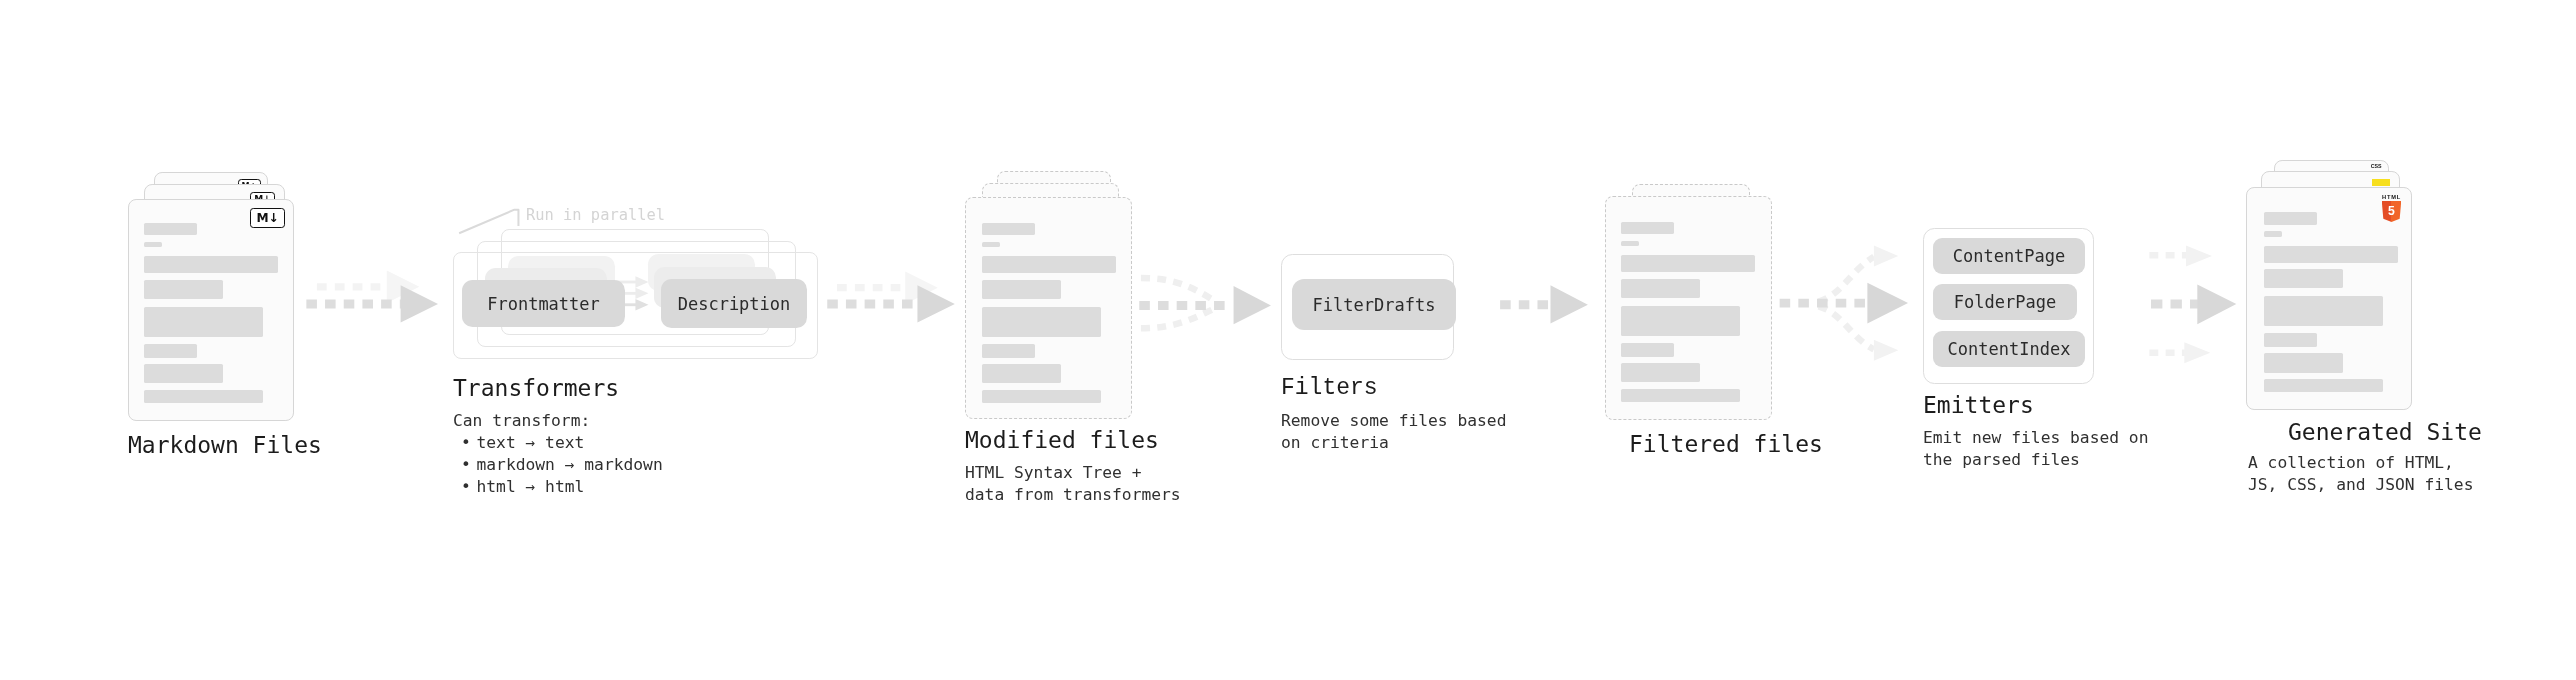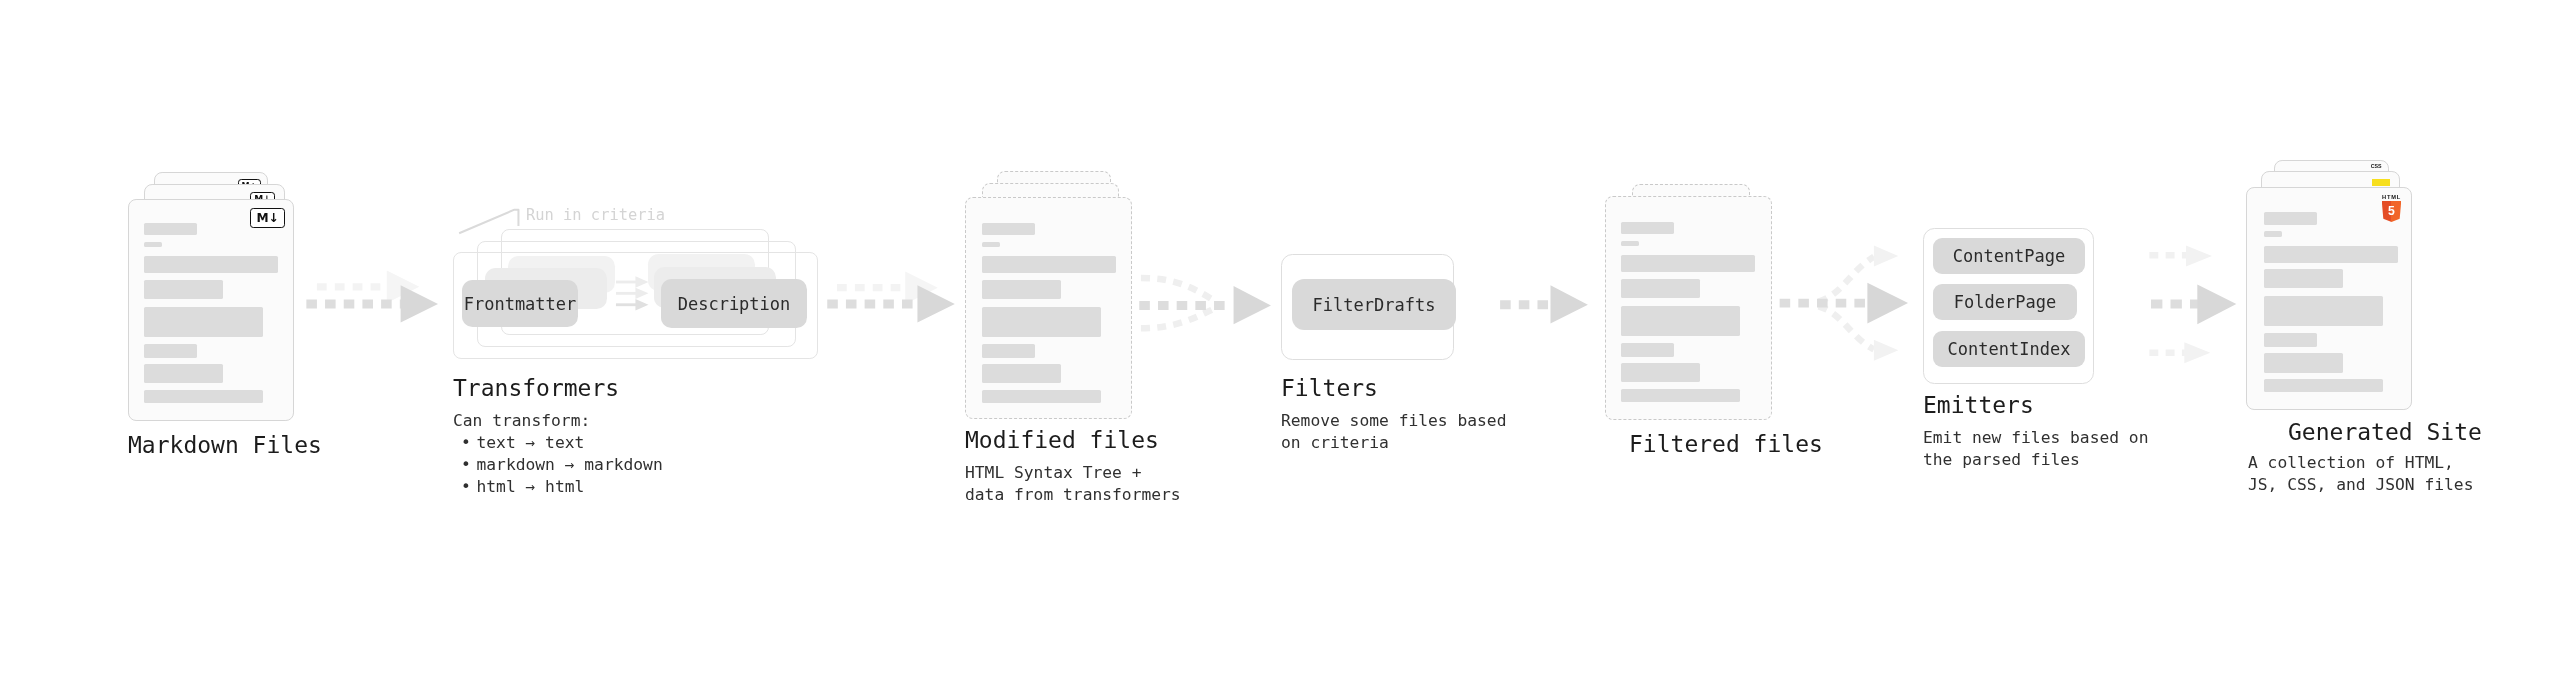--- a/index.html
+++ b/index.html
@@ -134,27 +134,27 @@
     <div class="node-title" style="left:128px;top:432px;">Markdown Files</div>
   </div>
 
   <div>
     <div class="outline-box" style="left:501px;top:229px;width:268px;height:106px;z-index:1;"></div>
     <div class="outline-box" style="left:477px;top:241px;width:319px;height:106px;z-index:1;"></div>
     <div class="outline-box" style="left:453px;top:252px;width:365px;height:107px;z-index:1;"></div>
 
     <div class="pill ghost2" style="left:508px;top:256px;width:107px;height:37px;z-index:2;"></div>
     <div class="pill ghost1" style="left:485px;top:268px;width:122px;height:41px;z-index:3;"></div>
-    <div class="pill" style="left:462px;top:280px;width:116px;height:47px;z-index:4;">Frontmatter</div>
+    <div class="pill" style="left:462px;top:280px;width:163px;height:47px;z-index:4;">Frontmatter</div>
 
     <div class="pill ghost2" style="left:648px;top:254px;width:107px;height:37px;z-index:2;"></div>
     <div class="pill ghost1" style="left:654px;top:267px;width:122px;height:41px;z-index:3;"></div>
     <div class="pill" style="left:661px;top:279px;width:146px;height:49px;z-index:4;">Description</div>
 
-    <div class="annotation" style="left:526px;top:206px;">Run in criteria</div>
+    <div class="annotation" style="left:526px;top:206px;">Run in parallel</div>
 
     <div class="node-title" style="left:453px;top:375px;">Transformers</div>
     <div class="node-sub" style="left:453px;top:410px;">
       <div>Can transform:</div>
       <div class="bullet-row">
         <span class="bullet-dot">•</span>
         <span>text → text</span>
       </div>
       <div class="bullet-row">
         <span class="bullet-dot">•</span>
@@ -185,21 +185,21 @@
     <div class="node-title" style="left:965px;top:427px;">Modified files</div>
     <div class="node-sub" style="left:965px;top:462px;">
       <div>HTML Syntax Tree +</div>
       <div>data from transformers</div>
     </div>
   </div>
 
   <div>
     <div class="solid-box" style="left:1281px;top:254px;width:173px;height:106px;z-index:1;"></div>
     <div class="pill" style="left:1292px;top:279px;width:164px;height:51px;z-index:2;border-radius:12.2px;">FilterDrafts</div>
-    <div class="node-title" style="left:1281px;top:375px;">Filters</div>
+    <div class="node-title" style="left:1281px;top:375px;font-family:Liberation Mono, monospace;">Filters</div>
     <div class="node-sub" style="left:1281px;top:410px;">
       <div>Remove some files based</div>
       <div>on criteria</div>
     </div>
   </div>
 
   <div>
     <div class="file-card dashed" style="left:1632px;top:184px;width:118px;height:41px;z-index:1;"></div>
     <div class="file-card dashed" style="left:1605px;top:196px;width:167px;height:224px;z-index:2;">
       <div class="skeleton" style="top:25px;left:14.6px;">

